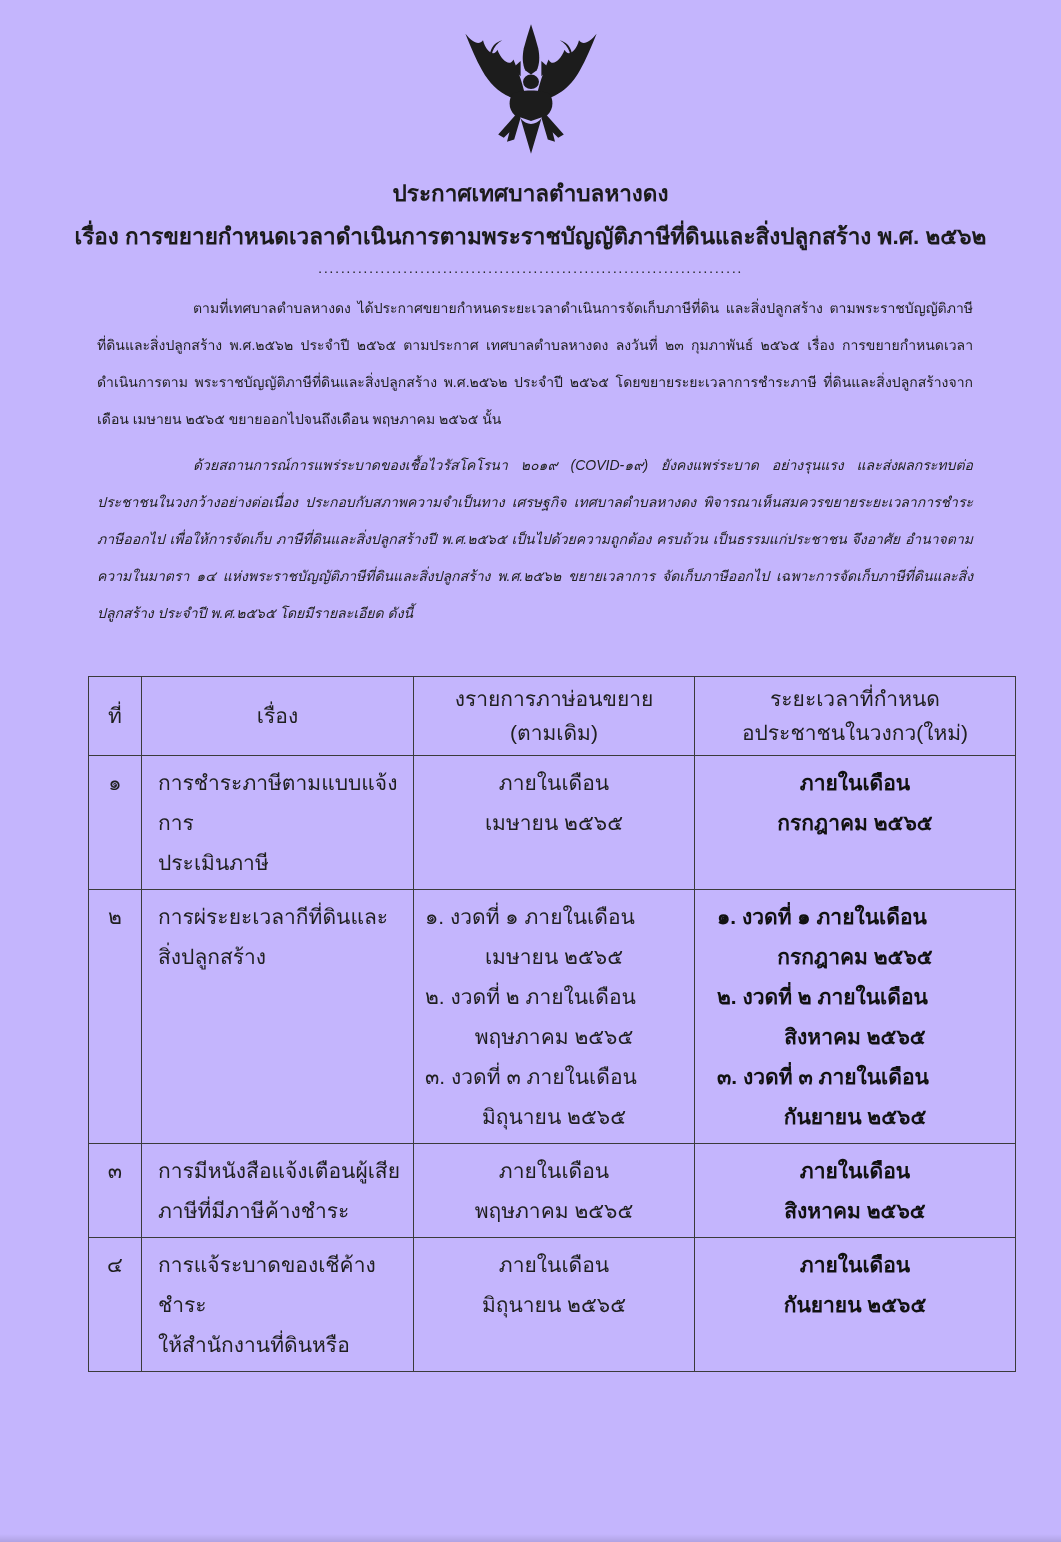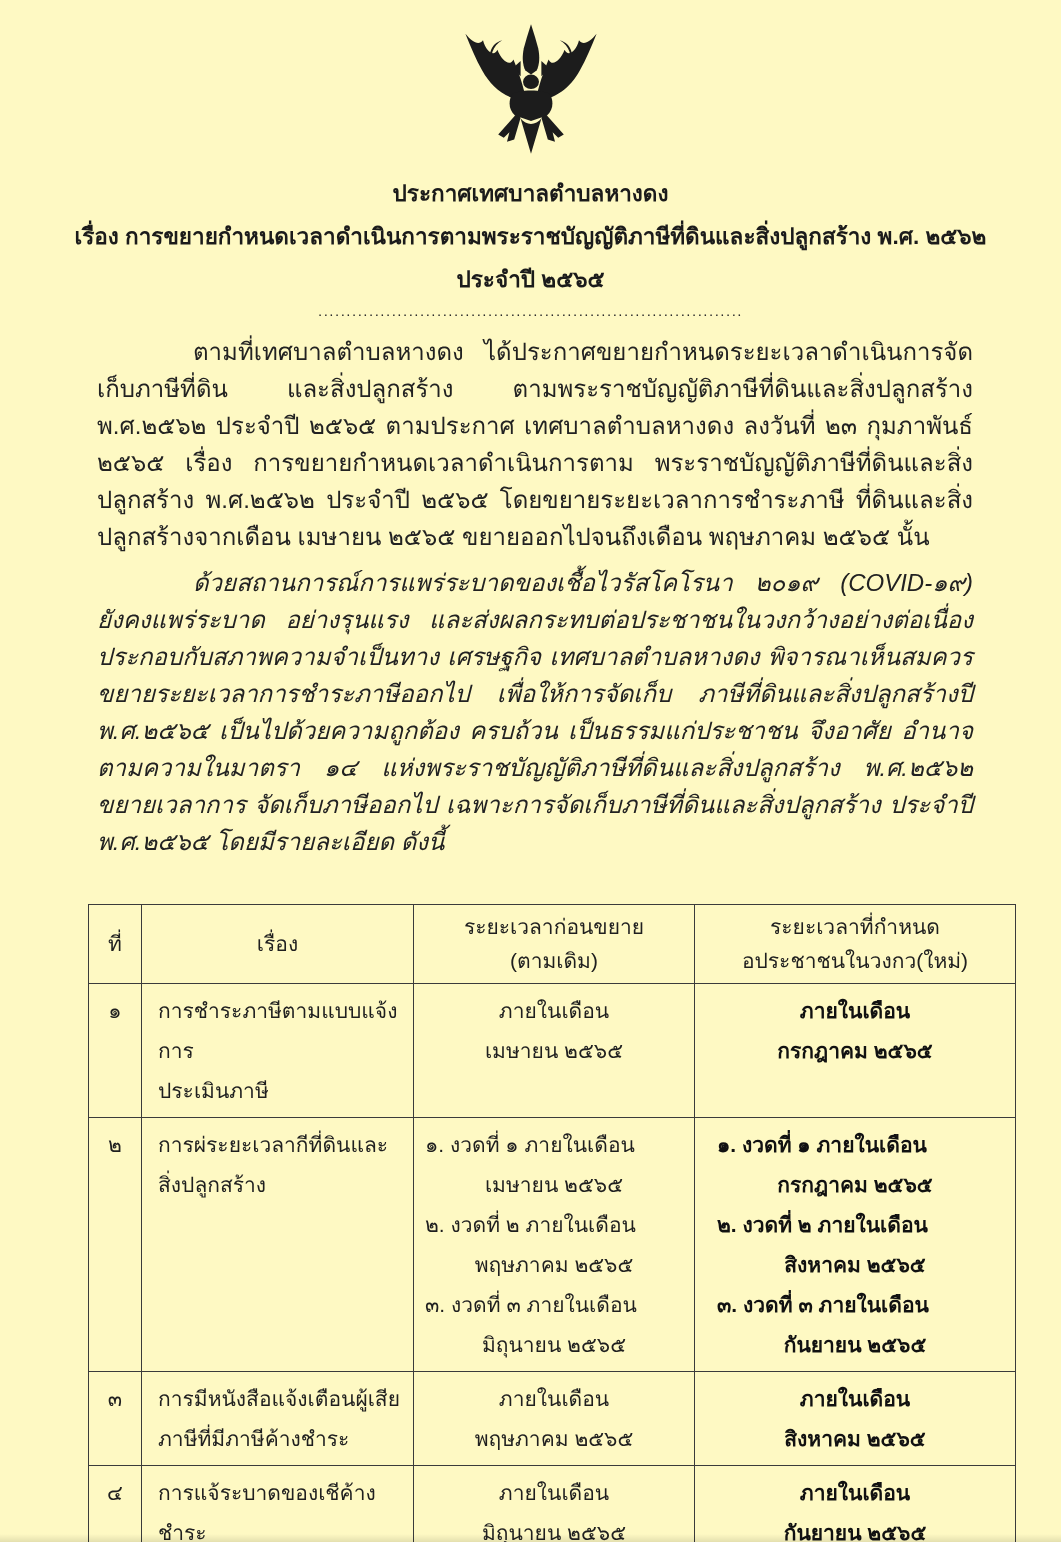--- a/index.html
+++ b/index.html
@@ -2,21 +2,21 @@
 <html><head>
 <meta charset="utf-8">
 <style>
   * { margin: 0; padding: 0; box-sizing: border-box; }
   html, body { background: #e8e8e6; }
   .page {
     position: relative;
     width: 1061px;
     height: 1542px;
     margin: 0 auto;
-    background: #fef9c3;
+    background: #c4b5fd;
     color: #1e1e1e;
     font-family: "Liberation Sans", "DejaVu Sans", sans-serif;
     overflow: hidden;
   }
   .page::after {
     content: "";
     position: absolute;
     left: 0; right: 0; bottom: 0;
     height: 8px;
     background: linear-gradient(to bottom, rgba(0,0,0,0), rgba(0,0,0,0.10));
@@ -38,21 +38,21 @@
     font-size: 15px;
     letter-spacing: 1.5px;
     line-height: 16px;
     color: #2a2a2a;
     margin-top: 2px;
     white-space: nowrap;
     overflow: hidden;
   }
   .body-paragraph {
     margin: 14px 88px 0 97px;
-    font-size: 24px;
+    font-size: 14px;
     line-height: 37px;
     text-align: justify;
     text-indent: 96px;
     color: #222;
   }
   .body-paragraph + .body-paragraph { margin-top: 9px; font-style: italic; }
   table.schedule {
     margin: 44px 0 0 88px;
     width: 927px;
     border-collapse: collapse;
@@ -110,21 +110,20 @@
         <path d="M128 116 L 151 142 L 144 146 L 137 139 L 140 151 L 131 148 L 123 121 Z"></path>
 
         <path d="M97 122 L 110 166 L 123 122 C 116 131 104 131 97 122 Z"></path>
       </g>
     </svg>
   </div>
 
   <div class="title-block">
     <div>ประกาศเทศบาลตำบลหางดง</div>
     <div>เรื่อง การขยายกำหนดเวลาดำเนินการตามพระราชบัญญัติภาษีที่ดินและสิ่งปลูกสร้าง พ.ศ. ๒๕๖๒</div>
-    <div>ประจำปี ๒๕๖๕</div>
   </div>
   <div class="dotted-divider">...........................................................................</div>
 
   <p class="body-paragraph">ตามที่เทศบาลตำบลหางดง ได้ประกาศขยายกำหนดระยะเวลาดำเนินการจัดเก็บภาษีที่ดิน และสิ่งปลูกสร้าง ตามพระราชบัญญัติภาษีที่ดินและสิ่งปลูกสร้าง พ.ศ.๒๕๖๒ ประจำปี ๒๕๖๕ ตามประกาศ เทศบาลตำบลหางดง ลงวันที่ ๒๓ กุมภาพันธ์ ๒๕๖๕ เรื่อง การขยายกำหนดเวลาดำเนินการตาม พระราชบัญญัติภาษีที่ดินและสิ่งปลูกสร้าง พ.ศ.๒๕๖๒ ประจำปี ๒๕๖๕ โดยขยายระยะเวลาการชำระภาษี ที่ดินและสิ่งปลูกสร้างจากเดือน เมษายน ๒๕๖๕ ขยายออกไปจนถึงเดือน พฤษภาคม ๒๕๖๕ นั้น</p>
   <p class="body-paragraph">ด้วยสถานการณ์การแพร่ระบาดของเชื้อไวรัสโคโรนา ๒๐๑๙ (COVID-๑๙) ยังคงแพร่ระบาด อย่างรุนแรง และส่งผลกระทบต่อประชาชนในวงกว้างอย่างต่อเนื่อง ประกอบกับสภาพความจำเป็นทาง เศรษฐกิจ เทศบาลตำบลหางดง พิจารณาเห็นสมควรขยายระยะเวลาการชำระภาษีออกไป เพื่อให้การจัดเก็บ ภาษีที่ดินและสิ่งปลูกสร้างปี พ.ศ.๒๕๖๕ เป็นไปด้วยความถูกต้อง ครบถ้วน เป็นธรรมแก่ประชาชน จึงอาศัย อำนาจตามความในมาตรา ๑๔ แห่งพระราชบัญญัติภาษีที่ดินและสิ่งปลูกสร้าง พ.ศ.๒๕๖๒ ขยายเวลาการ จัดเก็บภาษีออกไป เฉพาะการจัดเก็บภาษีที่ดินและสิ่งปลูกสร้าง ประจำปี พ.ศ.๒๕๖๕ โดยมีรายละเอียด ดังนี้</p>
 
   <table class="schedule">
     <colgroup>
       <col style="width:53px">
       <col style="width:272px">
@@ -133,21 +132,21 @@
     </colgroup>
     <thead>
       <tr>
         <th>
           <div class="th-line">ที่</div>
         </th>
         <th>
           <div class="th-line">เรื่อง</div>
         </th>
         <th>
-          <div class="th-line">ระยะเวลาก่อนขยาย</div>
+          <div class="th-line">งรายการภาษ่อนขยาย</div>
           <div class="th-line">(ตามเดิม)</div>
         </th>
         <th>
           <div class="th-line">ระยะเวลาที่กำหนด</div>
           <div class="th-line">อประชาชนในวงกว(ใหม่)</div>
         </th>
       </tr>
     </thead>
     <tbody>
       <tr>

